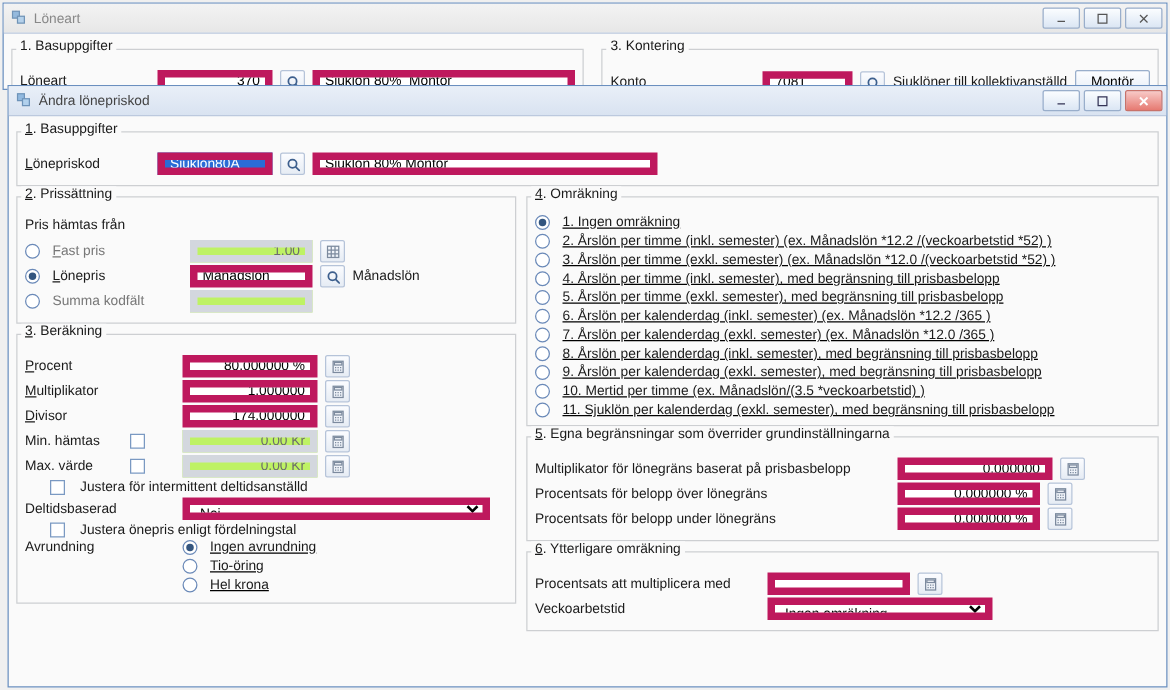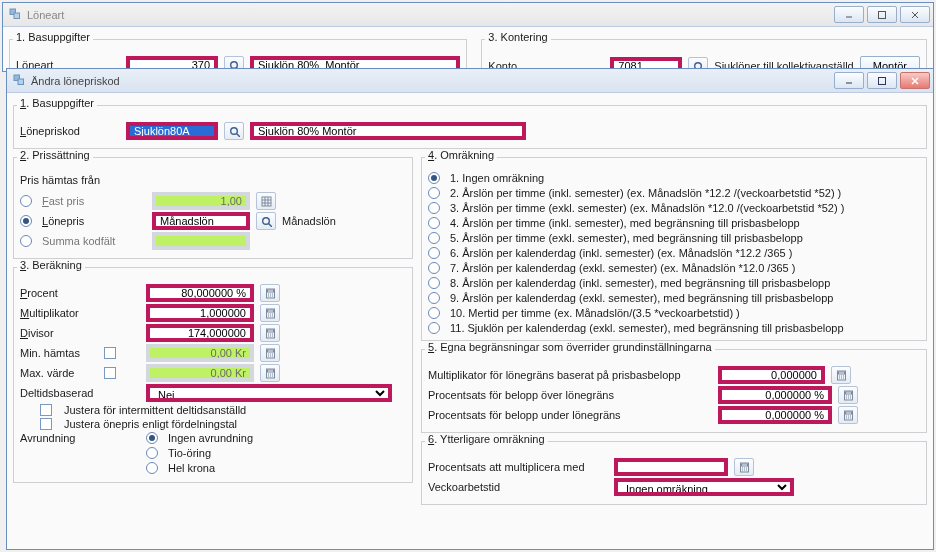--- a/index.html
+++ b/index.html
@@ -14,21 +14,21 @@
   .wbtn.close{background:linear-gradient(#f8cac7,#e67a72);border-color:#c8726a;color:#fff;font-size:12px;}
   .clientarea{position:relative;padding:4px 6px 6px 6px;}
 
   .group{position:relative;border:1px solid #cdcfd2;margin-top:8px;padding:14px 6px 6px 6px;background:#fafafa;}
   .group > .legend{position:absolute;top:-9px;left:3px;background:#fafafa;padding:0 3px;color:#1a1a1a;}
   .legend u{text-decoration:underline;}
 
   .row{display:flex;align-items:center;gap:6px;margin:2px 0;}
   .lbl{color:#1a1a1a;}
   .lbl u{text-decoration:underline;}
-  input.txt,select.sel{border:4px solid #be185d;background:#fff;height:18px;padding:0 4px;}
+  input.txt,select.sel{border:6px solid #be185d;background:#fff;height:18px;padding:0 4px;}
   input.txt.ro{background:#bef264;border-color:#d3d7de;color:#6c6c6c;}
   input.txt.sel-hl{background:#2a6cd6;color:#fff;}
   .txt.right{text-align:right;}
   .btn{border:1px solid #99aecb;background:linear-gradient(#fcfdff,#e5edf7);height:20px;padding:0 12px;border-radius:2px;display:inline-flex;align-items:center;}
   .iconbtn{width:20px;height:18px;border:1px solid #b5c3d9;background:linear-gradient(#fbfcff,#e6ecf4);display:inline-flex;align-items:center;justify-content:center;border-radius:2px;}
   .iconbtn svg{width:11px;height:11px;}
   .check{width:12px;height:12px;border:1px solid #7a99c2;background:#fff;display:inline-block;}
   .radio{width:12px;height:12px;border:1px solid #6a89b8;border-radius:50%;background:#fff;display:inline-flex;align-items:center;justify-content:center;}
   .radio.sel::after{content:"";width:6px;height:6px;border-radius:50%;background:#33557f;}
   .radiolbl{margin-left:4px;}
@@ -42,21 +42,21 @@
   #win2{left:6px;top:68px;width:928px;height:482px;}
   #win2 .cols{display:flex;gap:8px;}
   #win2 .colL{width:400px;}
   #win2 .colR{flex:1;}
 
   .gridsvg{stroke:#7c8a9e;stroke-width:1;fill:none;}
   .calcsvg{stroke:#7c8a9e;stroke-width:1;fill:none;}
   .magsvg{stroke:#3d5f8d;stroke-width:1.4;fill:none;}
 
   .radios-col{display:flex;flex-direction:column;gap:3px;}
-  .radios-col .row{margin:0;}
+  .radios-col .row{margin:0;text-decoration:underline;}
 
   .tight input.txt{height:18px;}
 </style>
 </head>
 <body>
 
 <svg width="0" height="0" style="position:absolute">
   <defs>
     <g id="mag">
         <circle cx="5" cy="5" r="3.3"></circle>
@@ -261,29 +261,29 @@
               <span class="lbl" style="width:78px">Max. värde</span>
               <span class="check"></span>
               <input class="txt ro right" style="width: 108px; margin-left: 24px;" value="0,00 Kr">
               <span class="iconbtn">
                 <svg class="calcsvg">
                   <use href="#calc"></use>
                 </svg>
               </span>
             </div>
           <div class="row">
-              <span class="lbl" style="width:120px">Deltidsbaserad</span>
-              <select class="sel" style="width:246px"><option>Nej</option></select>
-            </div>
-          <div class="row">
               <span style="width:14px"></span>
               <span class="check"></span>
               <span class="lbl" style="margin-left:6px">Justera för intermittent deltidsanställd</span>
             </div>
           <div class="row">
+              <span class="lbl" style="width:120px">Deltidsbaserad</span>
+              <select class="sel" style="width:246px"><option>Nej</option></select>
+            </div>
+          <div class="row">
               <span style="width:14px"></span>
               <span class="check"></span>
               <span class="lbl" style="margin-left:6px">Justera önepris enligt fördelningstal</span>
             </div>
           <div class="row" style="align-items:flex-start">
             <span class="lbl" style="width:120px">Avrundning</span>
             <div class="radios-col">
               <div class="row">
                   <span class="radio sel"></span>
                   <span class="lbl radiolbl">Ingen avrundning</span>
@@ -350,21 +350,21 @@
                 <span class="radio"></span>
                 <span class="lbl radiolbl">11. Sjuklön per kalenderdag (exkl. semester), med begränsning till prisbasbelopp</span>
               </div>
             </div>
         </div>
 
         <div class="group">
           <span class="legend"><u>5</u>. Egna begränsningar som överrider grundinställningarna</span>
           <div class="row">
               <span class="lbl" style="width:284px">Multiplikator för lönegräns baserat på prisbasbelopp</span>
-              <input class="txt right" style="width: 107px; padding-left: 36px;" value="0,000000">
+              <input class="txt right" style="width: 124px; padding-left: 36px;" value="0,000000">
               <span class="iconbtn">
                 <svg class="calcsvg">
                   <use href="#calc"></use>
                 </svg>
               </span>
             </div>
           <div class="row">
               <span class="lbl" style="width:284px">Procentsats för belopp över lönegräns</span>
               <input class="txt right" style="width: 114px;" value="0,000000 %">
               <span class="iconbtn">

